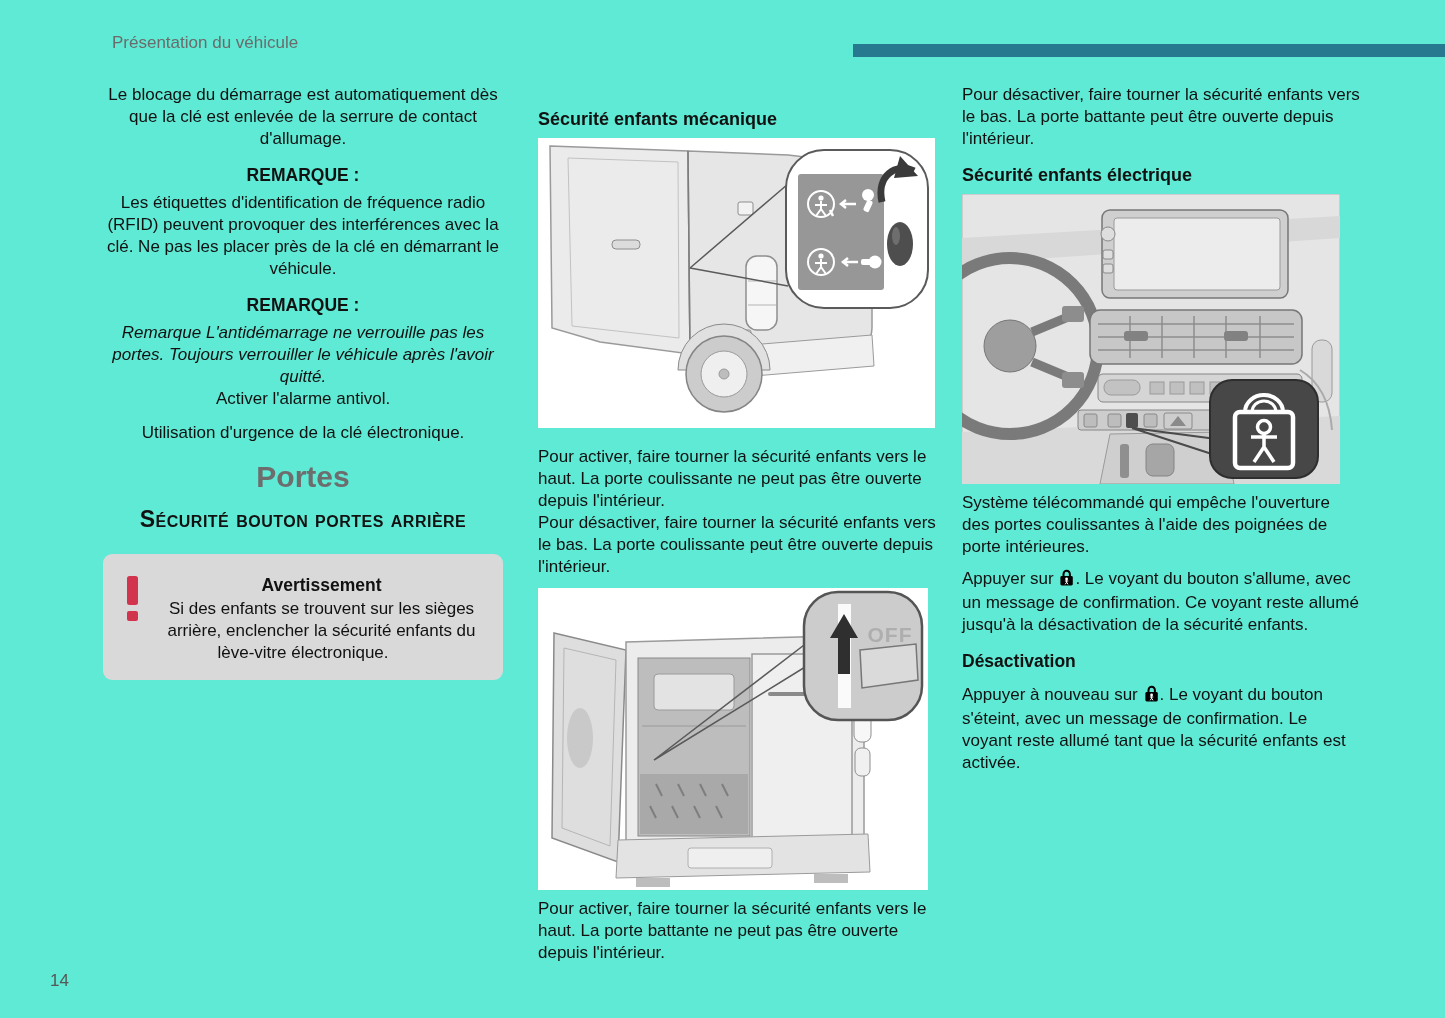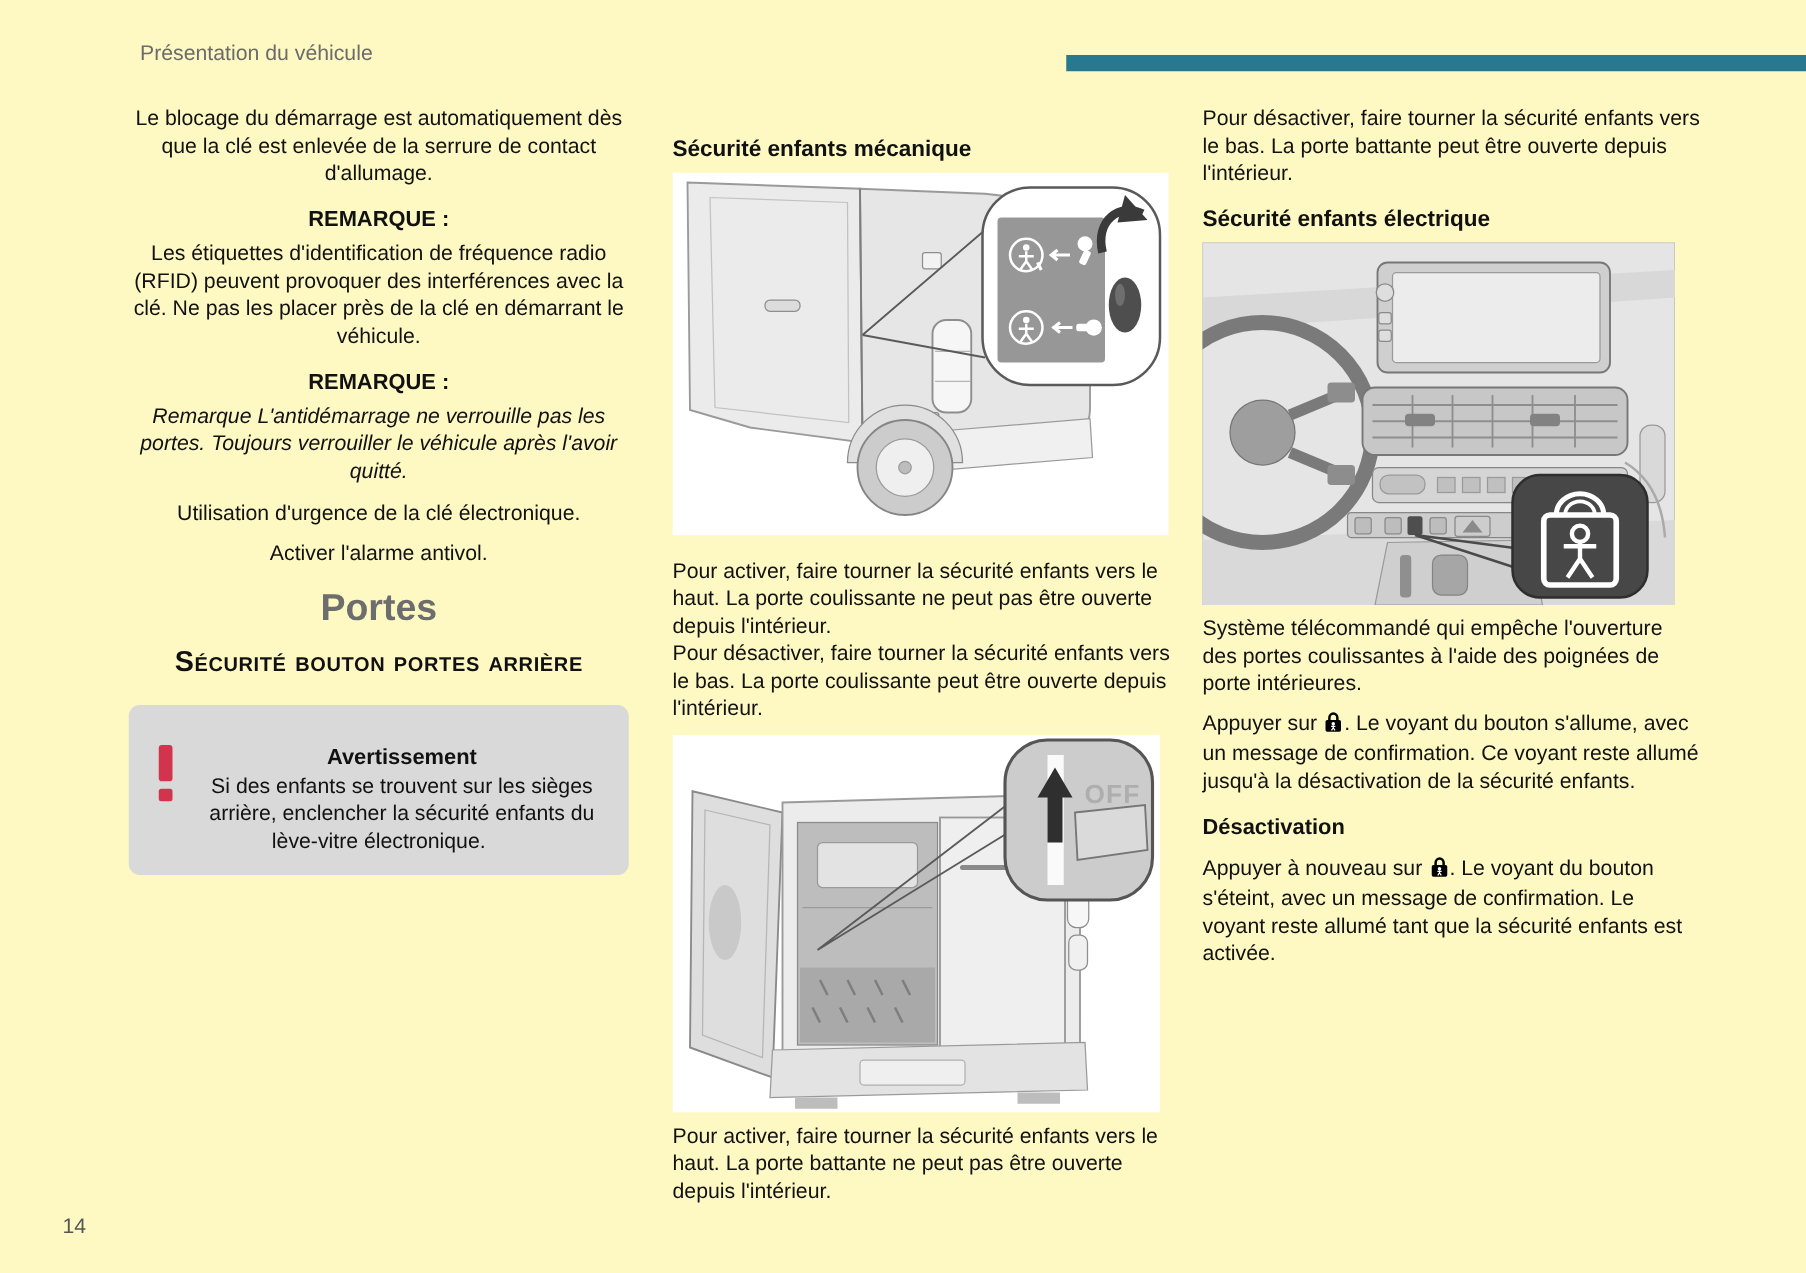--- a/index.html
+++ b/index.html
@@ -1,36 +1,36 @@
 <!DOCTYPE html>
 <html><head>
 <meta charset="utf-8">
 <style>
   * { margin:0; padding:0; box-sizing:border-box; }
   html,body { background:#ffffff; }
   body { font-family:"Liberation Sans", sans-serif; color:#111; }
-  .page { position:relative; width:1445px; height:1018px; background:#fef9c3; overflow:hidden; }
+  .page { position:relative; width:1445px; height:1018px; background:#5eead4; overflow:hidden; }
 
   .breadcrumb { position:absolute; left:112px; top:33px; font-size:17px; color:#6b6b6b; }
   .teal-bar { position:absolute; left:853px; top:44px; width:592px; height:13px; background:#27798F; }
 
   .col { position:absolute; top:84px; font-size:17px; line-height:22px; }
   .col1 { left:103px; width:400px;text-align:center; }
   .col2 { left:538px; width:400px;margin-top:24px; }
   .col3 { left:962px; width:400px; }
 
   .para { margin:0 0 10px 0; }
   .remark-label { font-weight:bold; font-size:17.5px; margin:14px 0 6px 0; }
   .sub-heading { font-weight:bold; font-size:18px; margin:0 0 8px 0; }
   .minor-heading { font-weight:bold; font-size:17.5px; margin:14px 0 12px 0; }
 
   .section-title { font-size:30px; color:#6d6d6d; font-weight:bold; margin:22px 0 14px 0; }
   .subsection-title { font-size:23px; font-weight:bold; font-variant:small-caps; letter-spacing:0.5px; line-height:34px; margin:0 0 18px 0; }
 
-  .warning-box { background:#d9d9d9; border-radius:9px; padding:30px 16px 16px 16px; margin-top:6px; }
+  .warning-box { background:#d9d9d9; border-radius:9px; padding:20px 16px 16px 16px; margin-top:6px; }
   .warning-icon { float:left; margin:2px 14px 2px 4px; }
   .warning-title { font-weight:bold; font-size:17.5px; margin-bottom:2px; }
 
   .illustration { display:block; margin:2px 0 8px 0; }
   .inline-lock { display:inline-block; vertical-align:-2px; margin:0 1px; }
 
   .page-number { position:absolute; left:50px; top:971px; font-size:17px; font-weight:normal; color:#565656; }
 </style>
 </head>
 <body>
@@ -41,23 +41,23 @@
   <div class="teal-bar"></div>
 
   <div class="col col1">
     <p class="para">Le blocage du démarrage est automatiquement dès que la clé est enlevée de la serrure de contact d'allumage.</p>
 
     <div class="remark-label">REMARQUE :</div>
     <p class="para">Les étiquettes d'identification de fréquence radio (RFID) peuvent provoquer des interférences avec la clé. Ne pas les placer près de la clé en démarrant le véhicule.</p>
 
     <div class="remark-label">REMARQUE :</div>
     <p class="para" style="margin-bottom:0;font-style:italic;">Remarque L'antidémarrage ne verrouille pas les portes. Toujours verrouiller le véhicule après l'avoir quitté.</p>
+    <p class="para">Activer l'alarme antivol.</p>
+
     <p class="para" style="margin-top:12px;">Utilisation d'urgence de la clé électronique.</p>
-
-    <p class="para">Activer l'alarme antivol.</p>
 
     <h1 class="section-title">Portes</h1>
     <h2 class="subsection-title">Sécurité bouton portes arrière</h2>
 
     <div class="warning-box">
       <span class="warning-icon">
         <svg width="19" height="46" viewBox="0 0 19 46">
           <rect x="4" y="0" width="11" height="29" rx="2.5" fill="#D2344E"></rect>
           <rect x="4" y="35" width="11" height="10" rx="2" fill="#D2344E"></rect>
         </svg>

